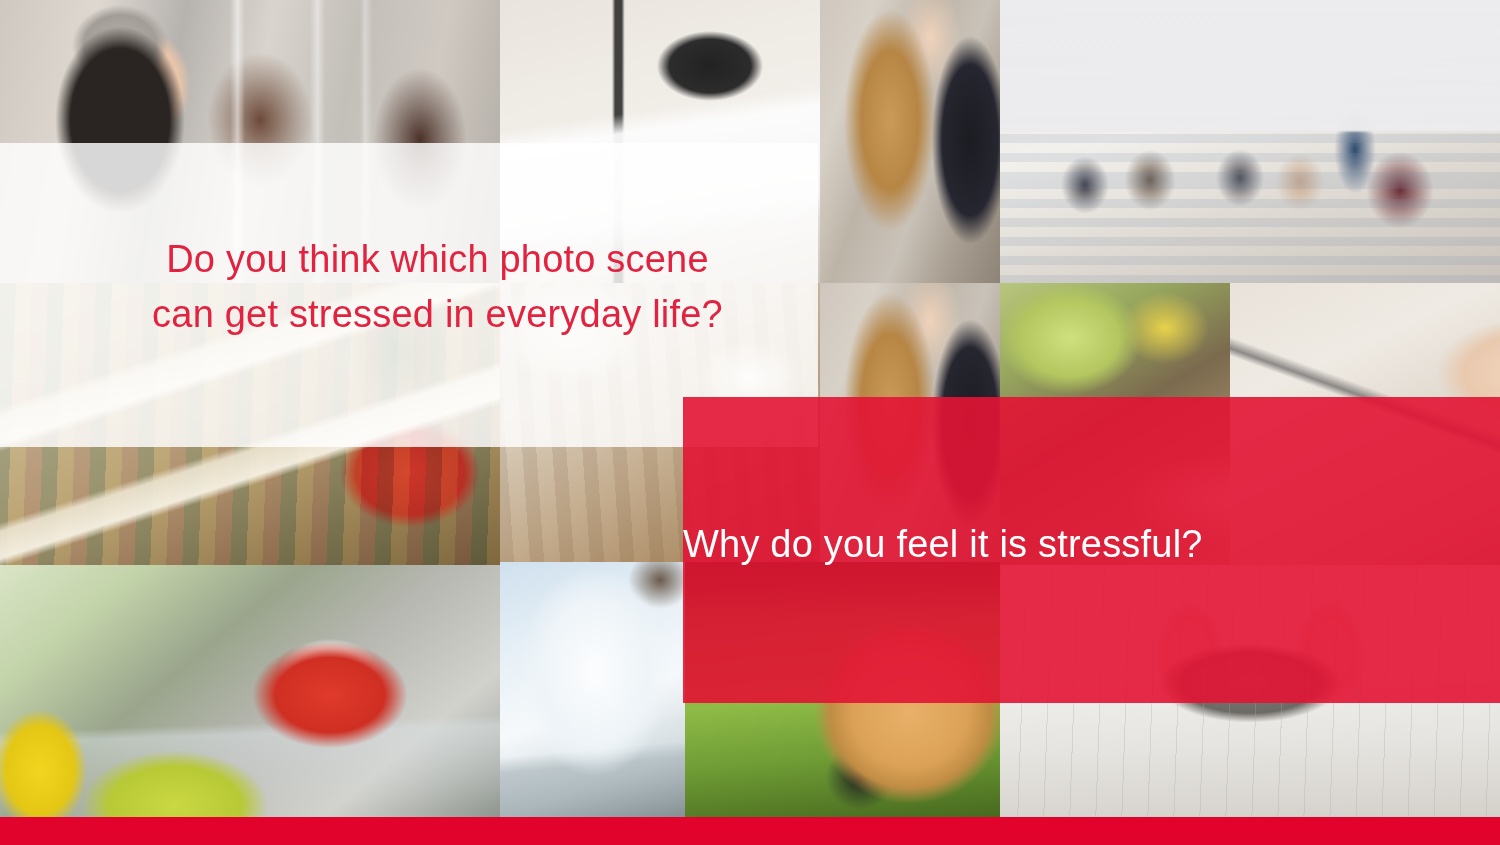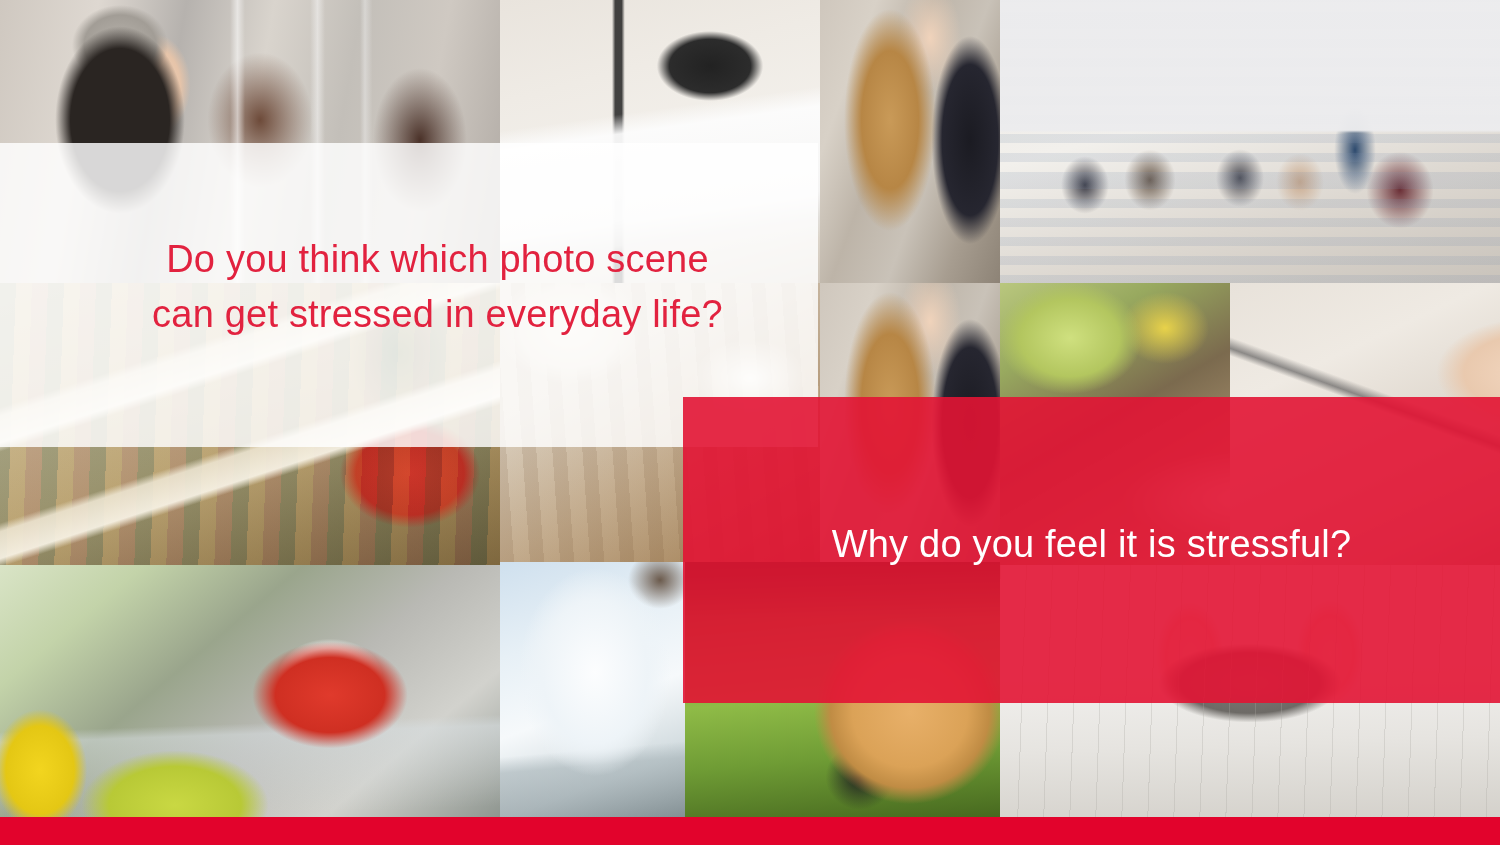--- a/index.html
+++ b/index.html
@@ -203,21 +203,21 @@
   }
   .headline-1{
     left:0;top:232px;width:835px;
     text-align:center;
     font-size:38px;line-height:1.46;
     color:#e2223f;
     margin-left:20px;
   }
   .headline-2{
     left:683px;top:520px;width:817px;
-    text-align:center;
+    text-align:left;
     font-size:38px;line-height:1.3;
     color:#ffffff;
   }
 
   
   .bottom-bar{
     position:absolute;left:0;top:817px;width:1500px;height:28px;
     background:#e2032c;
   }
 </style>

